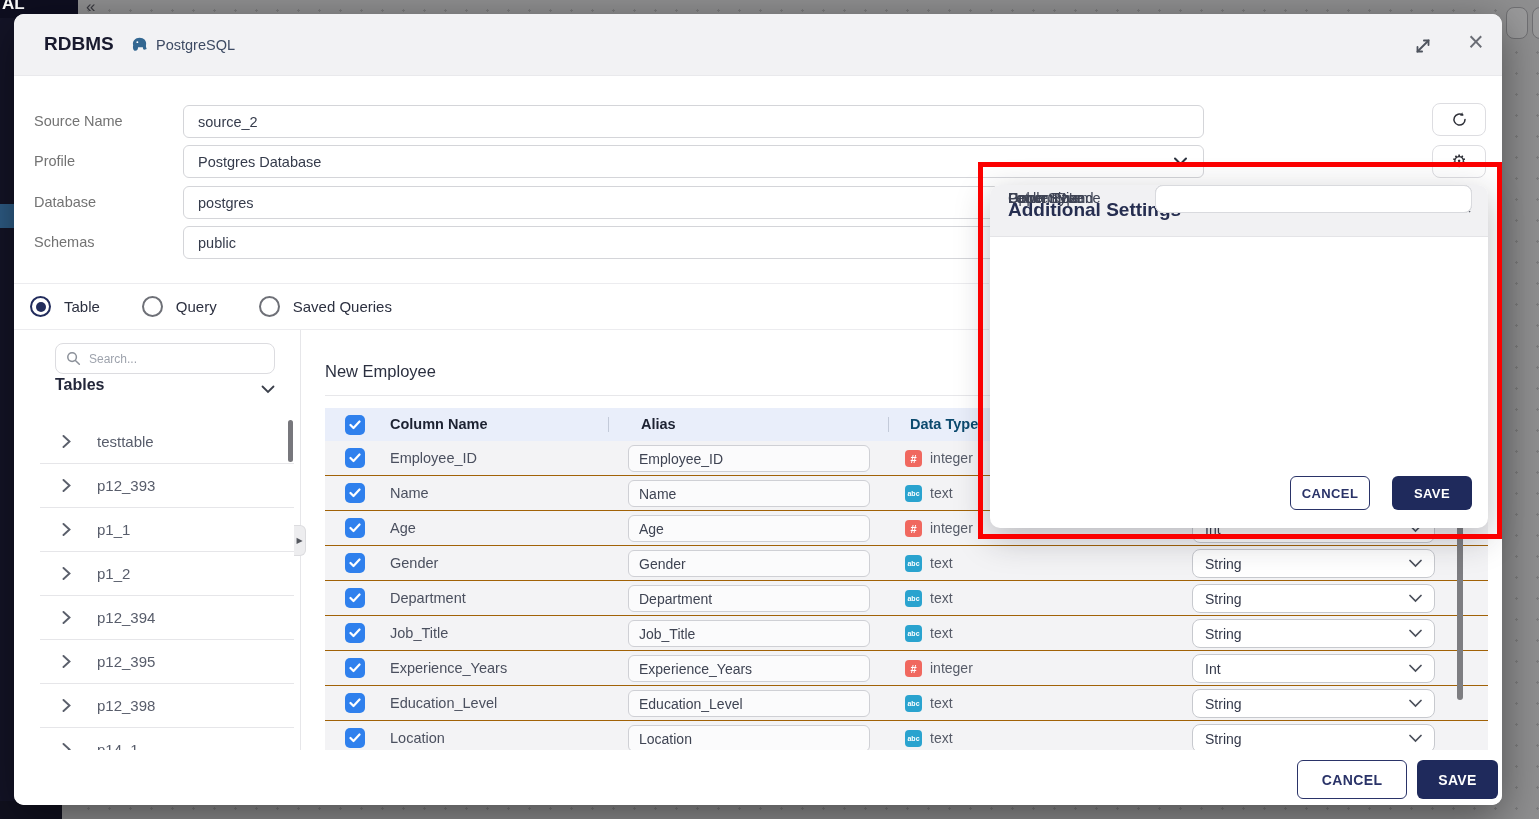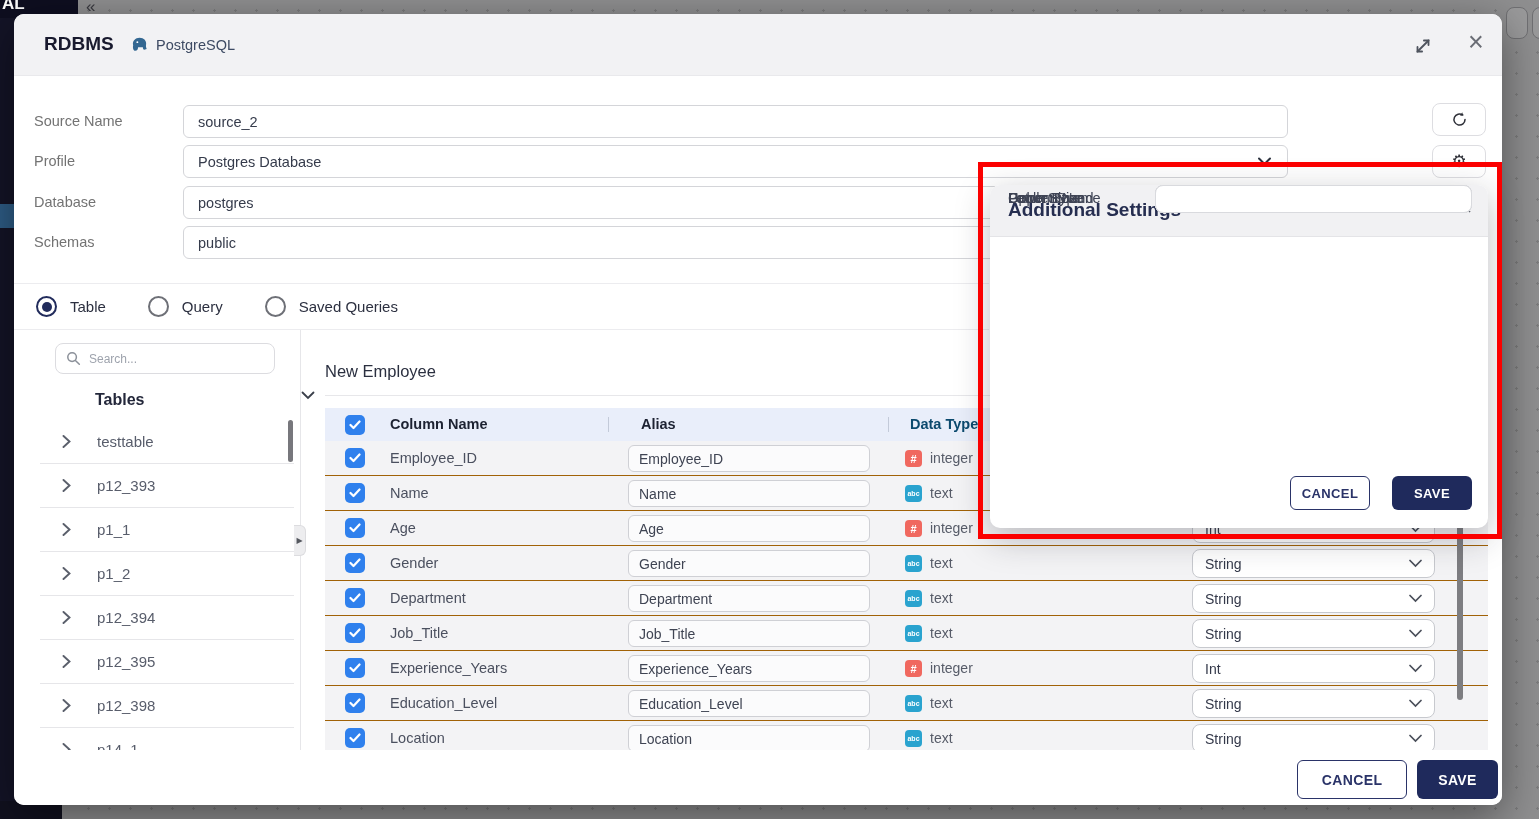--- a/index.html
+++ b/index.html
@@ -35,49 +35,49 @@
   .close-btn { left:1449px; top:15px; font-size:27px; color:#6a6d75; font-weight:400; line-height:1; }
 
   
   .form-rows { position:absolute; left:0; top:0; width:100%; }
   .frow { position:absolute; left:0; width:100%; height:33px; }
   .form-rows > div:nth-of-type(1) { top:91px; }
   .form-rows > div:nth-of-type(2) { top:131px; }
   .form-rows > div:nth-of-type(3) { top:172px; }
   .form-rows > div:nth-of-type(4) { top:212px; }
   .flabel { position:absolute; left:20px; top:8px; font-size:14.5px; color:#737373; }
-  .finput { position:absolute; left:169px; top:0; width:1105px; height:33px; background:#fff;
+  .finput { position:absolute; left:169px; top:0; width:1021px; height:33px; background:#fff;
     border:1px solid #d4d5d9; border-radius:6px; display:flex; align-items:center; }
   .finput input { border:none; outline:none; background:transparent; flex:1; padding:0 14px;
     font-size:14.5px; color:#353b4b; font-family:inherit; }
   .frow .sel-chev { display:none; position:absolute; right:16px; top:11px; }
   .frow[data-type="select"] .sel-chev { display:block; }
 
   .side-sq-btn { position:absolute; left:1418px; width:54px; height:33px; background:#fff;
     border:1px solid #dddde1; border-radius:8px; display:flex; align-items:center; justify-content:center;
     font-size:17px; color:#2e3038; cursor:pointer; }
   .refresh-btn { top:89px; }
   .gear-btn { top:131px; }
 
   
   .mode-bar { position:absolute; left:0; top:269px; width:975px; height:47px; background:#fff;
-    border-top:1px solid #ececef; border-bottom:1px solid #ececef; display:flex; align-items:center; padding-left:22px; gap:42px; }
+    border-top:1px solid #ececef; border-bottom:1px solid #ececef; display:flex; align-items:center; padding-left:16px; gap:42px; }
   .radio { display:flex; align-items:center; gap:13px; cursor:pointer; }
   .radio .ring { width:21px; height:21px; border-radius:50%; border:2px solid #6e7077; position:relative; background:#fff; }
   .radio[data-selected="true"] .ring { border-color:#222c5c; }
   .radio[data-selected="true"] .ring::after { content:""; position:absolute; left:3.5px; top:3.5px;
     width:10px; height:10px; border-radius:50%; background:#222c5c; }
   .radio .rlabel { font-size:15px; color:#2c3040; }
 
   
   .search-box { position:absolute; left:41px; top:329px; width:220px; height:31px; border:1px solid #dcdce0;
     border-radius:8px; display:flex; align-items:center; padding:0 10px; gap:8px; background:#fff; }
   .search-box input { border:none; outline:none; flex:1; font-size:12px; color:#444; font-family:inherit; background:transparent; }
   .search-box input::placeholder { color:#9ea3ad; }
-  .tables-head { position:absolute; left:41px; top:377px; width:220px; display:flex; justify-content:space-between; align-items:flex-start; cursor:pointer;margin-left:40px; }
+  .tables-head { position:absolute; left:41px; top:362px; width:220px; display:flex; justify-content:space-between; align-items:flex-end; cursor:pointer; }
   .tables-head .tlabel { font-size:16px; font-weight:600; color:#23273a; }
   .side-list { position:absolute; left:26px; top:406px; width:254px; height:330px; overflow:hidden; }
   .side-item { height:44px; display:flex; align-items:center; gap:26px; padding-left:22px;
     border-bottom:1px solid #e6e6e9; cursor:pointer; }
   .side-item .silabel { font-size:15px; color:#585d6b; }
   .side-scroll { position:absolute; left:274px; top:406px; width:5px; height:42px; background:#77777c; border-radius:3px; }
   .side-divider { position:absolute; left:286px; top:316px; width:1px; height:420px; background:#e6e6e9; }
   .collapse-handle { position:absolute; left:280px; top:511px; width:12px; height:31px; background:#ededef;
     border:1px solid #dcdcdf; border-left:none; border-radius:0 6px 6px 0; display:flex; align-items:center; justify-content:center;
     font-size:8px; color:#55585f; cursor:pointer; }

